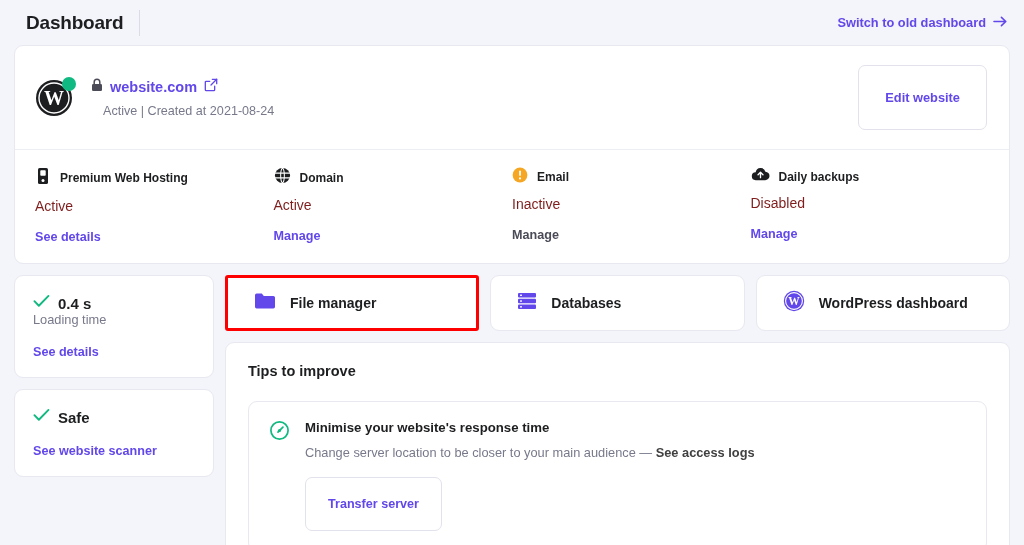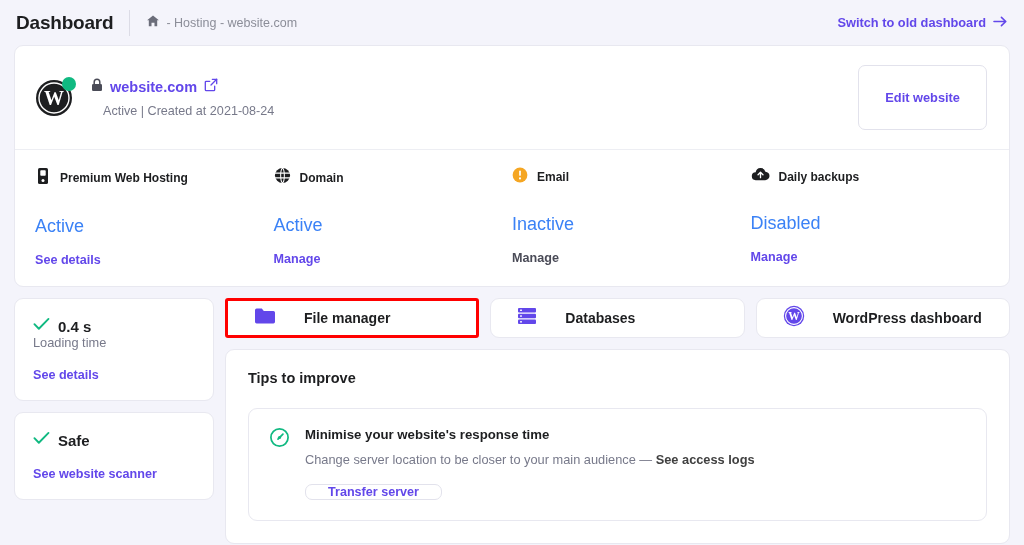--- a/index.html
+++ b/index.html
@@ -6,21 +6,21 @@
   html, body {
     width: 1024px; height: 545px;
     background: #f4f4fb;
     font-family: "Liberation Sans", sans-serif;
     overflow: hidden;
   }
   
   .topbar {
     height: 45px;
     display: flex; align-items: center;
-    padding: 0 16px 0 16px;
+    padding: 0 16px 0 26px;
   }
   .page-title {
     font-size: 19px; font-weight: 700; color: #1d1e20;
     letter-spacing: -0.2px;
   }
   .vdiv { width: 1px; height: 26px; background: #dcdce6; margin: 0 16px; }
   .crumb {
     display: flex; align-items: center; gap: 6px;
     font-size: 12.5px; color: #8b8d98;
   }
@@ -67,21 +67,21 @@
     padding: 24px 26px; cursor: pointer;
     font-family: inherit;
   }
   
   .services {
     display: grid; grid-template-columns: repeat(4, 1fr);
     padding: 17px 20px 18px 20px;
   }
   .svc-head { display: flex; align-items: center; gap: 9px; }
   .svc-title { font-size: 12px; font-weight: 700; color: #1d1e20; }
-  .svc-status { font-size: 18px; color: #3b82f6; margin-top: 27px; }
+  .svc-status { font-size: 14px; color: #7f1d1d; margin-top: 9px; }
   .svc-action {
     font-size: 12.6px; font-weight: 700; margin-top: 16px;
     color: #6247ea; cursor: pointer; display: inline-block;
   }
   .svc-action.muted { color: #4a4b57; }
   
   .lower { display: flex; gap: 11px; align-items: flex-start; }
   .col-left { width: 200px; flex: 0 0 200px; }
   .col-right { flex: 1; }
   .stat-card { padding: 18px 18px 17px 18px; margin-bottom: 11px; }
@@ -92,22 +92,22 @@
     font-size: 12.6px; font-weight: 700; color: #6247ea;
     margin-top: 18px; display: inline-block; cursor: pointer;
   }
   
   .quick-row {
     display: grid; grid-template-columns: repeat(3, 1fr);
     gap: 11px; margin-bottom: 11px;
   }
   .quick {
     background: #fff; border: 1px solid #e8e8f0; border-radius: 9px;
-    height: 40px; display: flex; align-items: center;
-    padding-left: 26px; gap: 28px; cursor: pointer;
+    height: 56px; display: flex; align-items: center;
+    padding-left: 26px; gap: 14px; cursor: pointer;
   }
   .quick.highlighted {
     border: 3px solid #ff0000; border-radius: 3px;
   }
   .quick-label { font-size: 14px; font-weight: 700; color: #1d1e20; }
   
   .tips { padding: 20px 22px 22px 22px; }
   .tips-title { font-size: 14.5px; font-weight: 700; color: #1d1e20; }
   .tip-box {
     margin-top: 22px;
@@ -116,37 +116,29 @@
     display: flex; gap: 15px;
   }
   .tip-body { flex: 1; }
   .tip-head { font-size: 13.2px; font-weight: 700; color: #1d1e20; }
   .tip-desc { font-size: 12.8px; color: #77798a; margin-top: 10px; }
   .tip-desc a { color: #404040; font-weight: 700; text-decoration: none; cursor: pointer; }
   .tip-btn {
     margin-top: 17px;
     background: #fff; border: 1px solid #e2e2ec; border-radius: 7px;
     color: #6247ea; font-size: 12.6px; font-weight: 700;
-    padding: 0 22px; cursor: pointer; font-family: inherit;
+    padding: 19px 22px; cursor: pointer; font-family: inherit;
   }
 </style>
 </head>
 <body>
 
 <div class="topbar">
   <div class="page-title">Dashboard</div>
   <div class="vdiv"></div>
-  <div class="crumb">
-    <span class="home-icon">
-      <svg width="14" height="14" viewBox="0 0 16 16">
-          <path fill="#6b6d7a" d="M8 1.6 1.3 7.2h1.9V14h3.1v-4h3.4v4h3.1V7.2h1.9z"></path>
-        </svg>
-    </span>
-    <span class="crumb-text">- Hosting - website.com</span>
-  </div>
   <div class="switch-link">
     <span>Switch to old dashboard</span>
     <span>
       <svg width="15" height="13" viewBox="0 0 16 14">
           <path d="M1 7h12M9 2.5 13.7 7 9 11.5" stroke="#6247ea" stroke-width="1.7" fill="none" stroke-linecap="round" stroke-linejoin="round"></path>
         </svg>
     </span>
   </div>
 </div>
 

